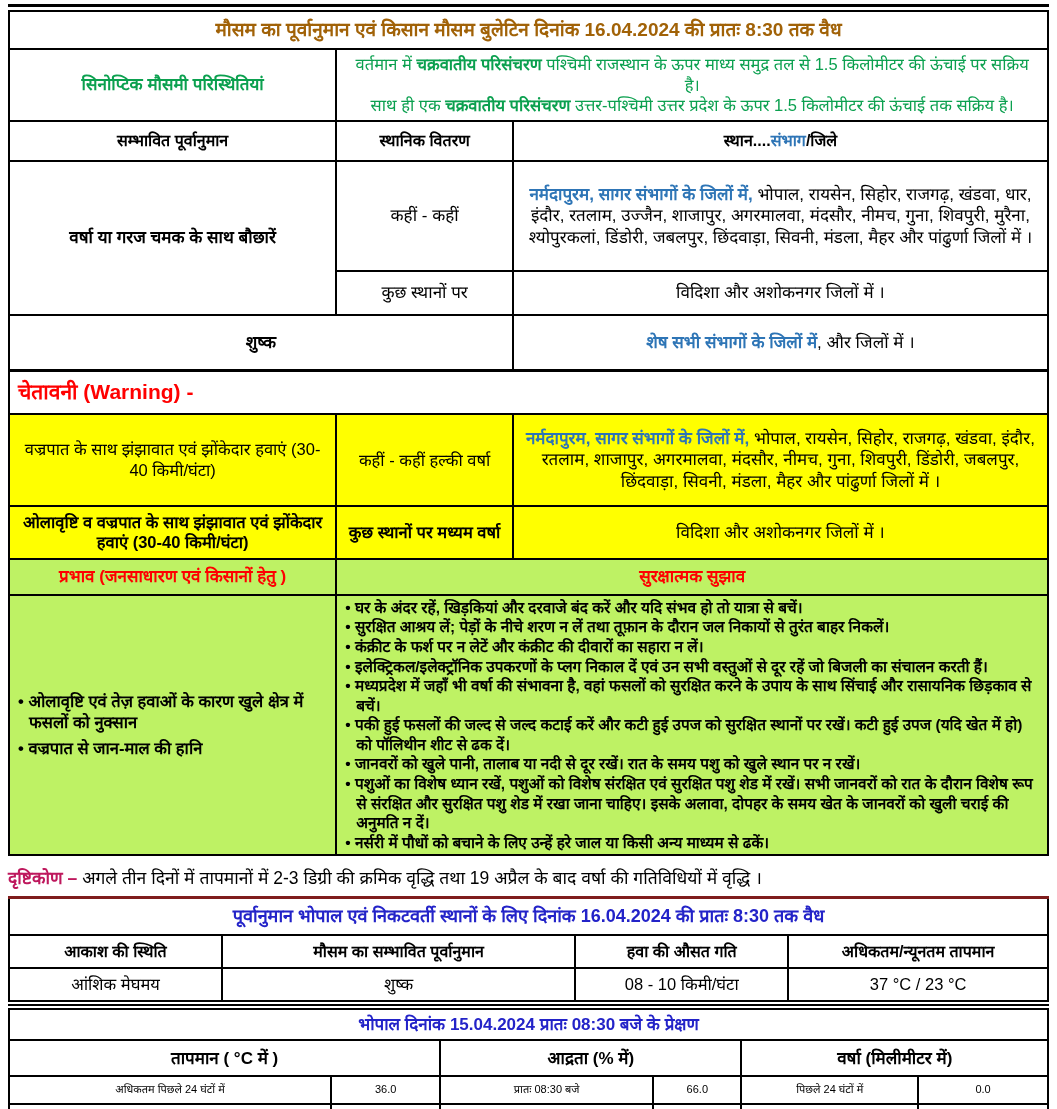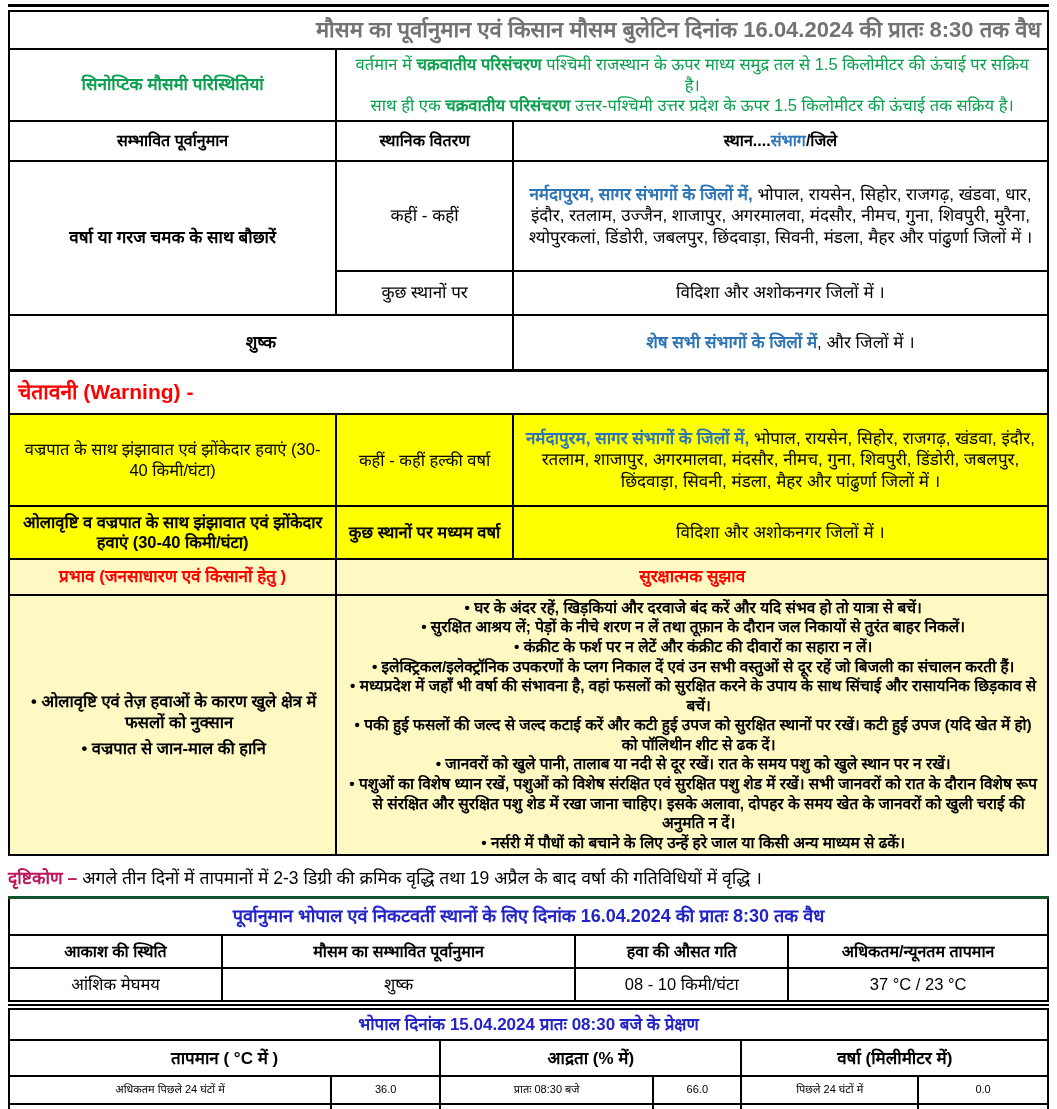--- a/index.html
+++ b/index.html
@@ -8,54 +8,54 @@
     font-family:"Liberation Sans", sans-serif;
     color:#000;
     -webkit-font-smoothing:antialiased;
   }
   .page{padding:4px 8px 0 8px;}
   .top-rule{border-top:3px solid #000;margin-bottom:3px;}
   table{border-collapse:collapse;width:1041px;table-layout:fixed;}
   td{border:2px solid #000;padding:2px 6px;vertical-align:middle;text-align:center;line-height:1.25;}
   
   .main col.c1{width:31.5%;} .main col.c2{width:17%;} .main col.c3{width:51.5%;}
-  .title-cell{height:32px;font-size:22px;font-weight:bold;color:#737373;text-align:right;}
+  .title-cell{height:32px;font-size:19px;font-weight:bold;color:#a16207;}
   .synoptic-label{height:62px;font-size:17px;font-weight:bold;color:#0ba04f;}
   .synoptic-text{font-size:16.5px;color:#0ba04f;padding:4px 10px;border-radius:24px;}
   .synoptic-text b{font-weight:bold;}
   .hdr{height:34px;font-size:16px;font-weight:bold;}
   .mblue{color:#2e75b6;font-weight:bold;text-align:right;}
   .forecast-cell{font-size:17px;font-weight:bold;}
   .dist-cell{font-size:17px;font-weight:normal;}
   .area-cell{font-size:17px;padding:4px 10px;}
   .r-rain1 td{height:100px;}
   .r-rain2 td{height:34px;}
   .r-dry td{height:45px;}
   .warn-head{height:37px;font-size:21px;font-weight:bold;color:#ff0000;text-align:left;padding-left:8px;border-top:3px solid #000;}
   .yellow{background:#ffff00;}
   .r-y1 td{height:82px;}
   .r-y2 td{height:43px;}
   .y-hazard{font-size:16.5px;}
   .y-hazard-bold{font-size:16.5px;font-weight:bold;}
   .y-dist{font-size:16.5px;}
   .y-dist-bold{font-size:16.5px;font-weight:bold;}
-  .orange{background:#fef9c3;}
+  .orange{background:#bef264;}
   .o-head{height:30px;font-size:17px;font-weight:bold;color:#ff0000;}
   .o-body{height:242px;vertical-align:middle;}
-  ul.blist{list-style:none;margin:0;padding:0;text-align:center;}
+  ul.blist{list-style:none;margin:0;padding:0;text-align:left;}
   ul.blist li{padding-left:13px;text-indent:-11px;}
   ul.blist li::before{content:"•  ";}
   .impacts{font-size:16.5px;font-weight:bold;padding:0 4px 0 24px;}
   .impacts li{margin:6px 0;}
   .suggestions{font-size:15.4px;font-weight:600;line-height:1.27;padding:2px 2px;}
   
   .outlook{margin:9px 0 7px 0;font-size:17.5px;text-align:left;}
   .outlook .lbl{color:#be185d;font-weight:bold;}
   
-  .fct{border-top:3px solid #14532d;border-bottom:6px double #000;padding-left:41px;}
+  .fct{border-top:3px solid #7f1d1d;border-bottom:6px double #000;padding-left:41px;}
   .fct col.f1{width:20.5%;} .fct col.f2{width:34%;} .fct col.f3{width:20.5%;} .fct col.f4{width:25%;}
   .fct .t{height:31px;font-size:18px;font-weight:bold;color:#2323c8;}
   .fct .h{height:27px;font-size:16px;font-weight:bold;}
   .fct .v{height:27px;font-size:16.5px;}
   
   .obs{margin-top:2px;border-bottom:6px double #000;}
   .obs col.o1{width:31%;} .obs col.o2{width:10.5%;} .obs col.o3{width:20.5%;}
   .obs col.o4{width:8.5%;} .obs col.o5{width:17%;} .obs col.o6{width:12.5%;}
   .obs .t{height:25px;font-size:17px;font-weight:bold;color:#2323c8;border-bottom:2px solid #000;}
   .obs .g{height:30px;font-size:17px;font-weight:bold;}

